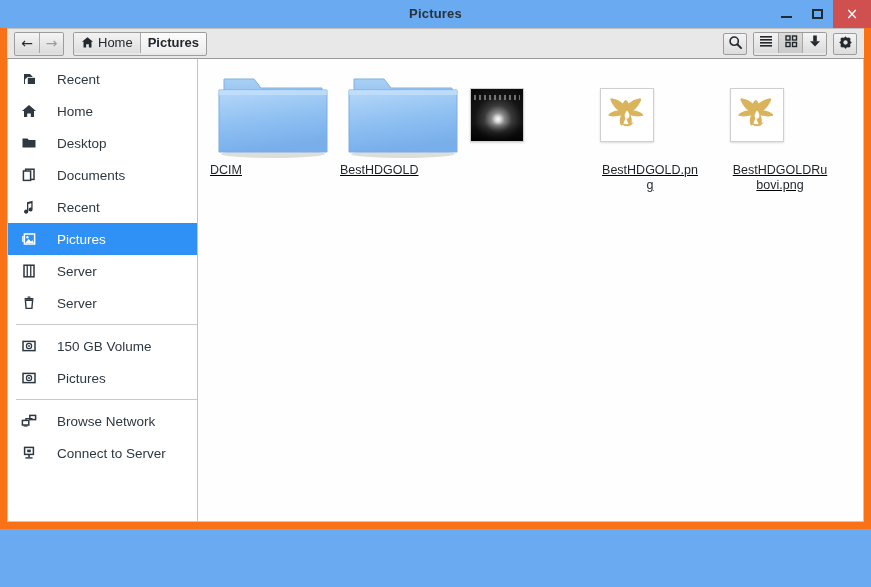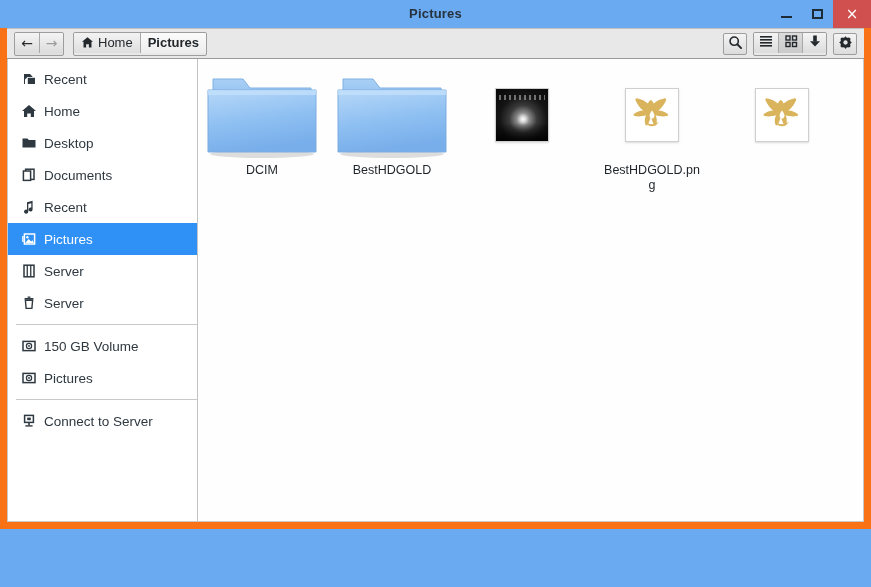--- a/index.html
+++ b/index.html
@@ -214,21 +214,21 @@
     width: 190px;
     background: #ffffff;
     border-right: 1px solid #c3c3c3;
     padding-top: 4px;
     box-sizing: border-box;
     flex: 0 0 auto;
   }
   .side-item {
     display: flex;
     align-items: center;
-    gap: 7px;
+    gap: 20px;
     height: 32px;
     padding-left: 12px;
     font-size: 13.5px;
     color: #2e3840;
     cursor: default;
     box-sizing: border-box;
   }
   .side-item.selected {
     background: #2f90f5;
     color: #ffffff;
@@ -258,22 +258,23 @@
   .icon-grid {
     display: flex;
     flex-wrap: wrap;
     align-content: flex-start;
   }
   .file-item {
     width: 104px;
     margin: 0 26px 8px 0;
     display: flex;
     flex-direction: column;
-    align-items: center;
+    align-items: flex-start;
     cursor: default;
+    text-decoration: underline;
   }
   .file-thumb {
     height: 92px;
     display: flex;
     align-items: center;
     justify-content: center;
   }
   .file-label {
     font-size: 12.5px;
     color: #1e2429;
@@ -518,20 +519,31 @@
             <rect x="2" y="3.4" width="12" height="9.2" fill="none" stroke="#2e3840" stroke-width="1.5"></rect>
             <circle cx="8" cy="8" r="2.6" fill="none" stroke="#2e3840" stroke-width="1.3"></circle>
             <circle cx="8" cy="8" r="0.9" fill="#2e3840"></circle>
           </svg>
         </span>
         <span>Pictures</span>
       </div>
 
       <div class="side-sep"></div>
 
+      <div class="side-item">
+        <span class="side-icon">
+          <svg width="16" height="16" viewBox="0 0 16 16">
+            <rect x="1.4" y="7.4" width="6.4" height="4.6" fill="none" stroke="#2e3840" stroke-width="1.5"></rect>
+            <rect x="8.8" y="2.4" width="5.8" height="4.2" fill="none" stroke="#2e3840" stroke-width="1.5"></rect>
+            <path d="M5 7.4V5.6h6.6" fill="none" stroke="#2e3840" stroke-width="1.4"></path>
+            <rect x="2.6" y="12.4" width="4" height="1.2" fill="#2e3840"></rect>
+          </svg>
+        </span>
+        <span>Browse Network</span>
+      </div>
 
       <div class="side-item">
         <span class="side-icon">
           <svg width="16" height="16" viewBox="0 0 16 16">
             <rect x="3.6" y="2.4" width="8.8" height="7" fill="none" stroke="#2e3840" stroke-width="1.5"></rect>
             <rect x="6.2" y="4.6" width="3.6" height="2.6" fill="#2e3840"></rect>
             <rect x="7.2" y="9.6" width="1.6" height="2.6" fill="#2e3840"></rect>
             <rect x="4.4" y="12.2" width="7.2" height="1.4" fill="#2e3840"></rect>
           </svg>
         </span>
@@ -602,19 +614,20 @@
         <div class="file-item">
           <div class="file-thumb">
             <div class="img-frame">
               <svg width="48" height="44" viewBox="0 0 48 44">
                 <path fill="#d9b45c" d="M24 7c-2.2 0-3.6 1.8-4 3.6-2.6-2.6-6.6-4.6-10.6-5.2-1.6-.2-2.4.6-1.8 2 1.6 3.8 4.4 7.6 7.6 10.2-3.4.2-6.6 1.4-9 3.2-1.2.9-.9 2.1.6 2.3 4 .6 8 .2 11.2-.9-1.4 3-1.6 6.3-.7 9 .5 1.5 1.8 1.6 2.5.3 1.5-2.7 2.6-5.5 3-8.2.5 2.7 1.5 5.5 3 8.2.7 1.3 2 1.2 2.5-.3.9-2.7.7-6-.7-9 3.2 1.1 7.2 1.5 11.2.9 1.5-.2 1.8-1.4.6-2.3-2.4-1.8-5.6-3-9-3.2 3.2-2.6 6-6.4 7.6-10.2.6-1.4-.2-2.2-1.8-2-4 .6-8 2.6-10.6 5.2-.4-1.8-1.8-3.6-4-3.6z"></path>
                 <path fill="#ffffff" d="M24 17.5c1.5 1.8 2.4 3.6 2.4 5.2 0 1.7-1.1 2.9-2.4 2.9s-2.4-1.2-2.4-2.9c0-1.6.9-3.4 2.4-5.2z"></path>
                 <path fill="#d9b45c" d="M17 28.5c2 1.8 4.4 2.8 7 2.8s5-1 7-2.8c-1.5 3-4 4.8-7 4.8s-5.5-1.8-7-4.8z"></path>
               </svg>
             </div>
           </div>
+          <div class="file-label">BestHDGOLDRubovi.png</div>
         </div>
 
       </div>
     </div>
 
   </div>
 </div>
 
 </body></html>

